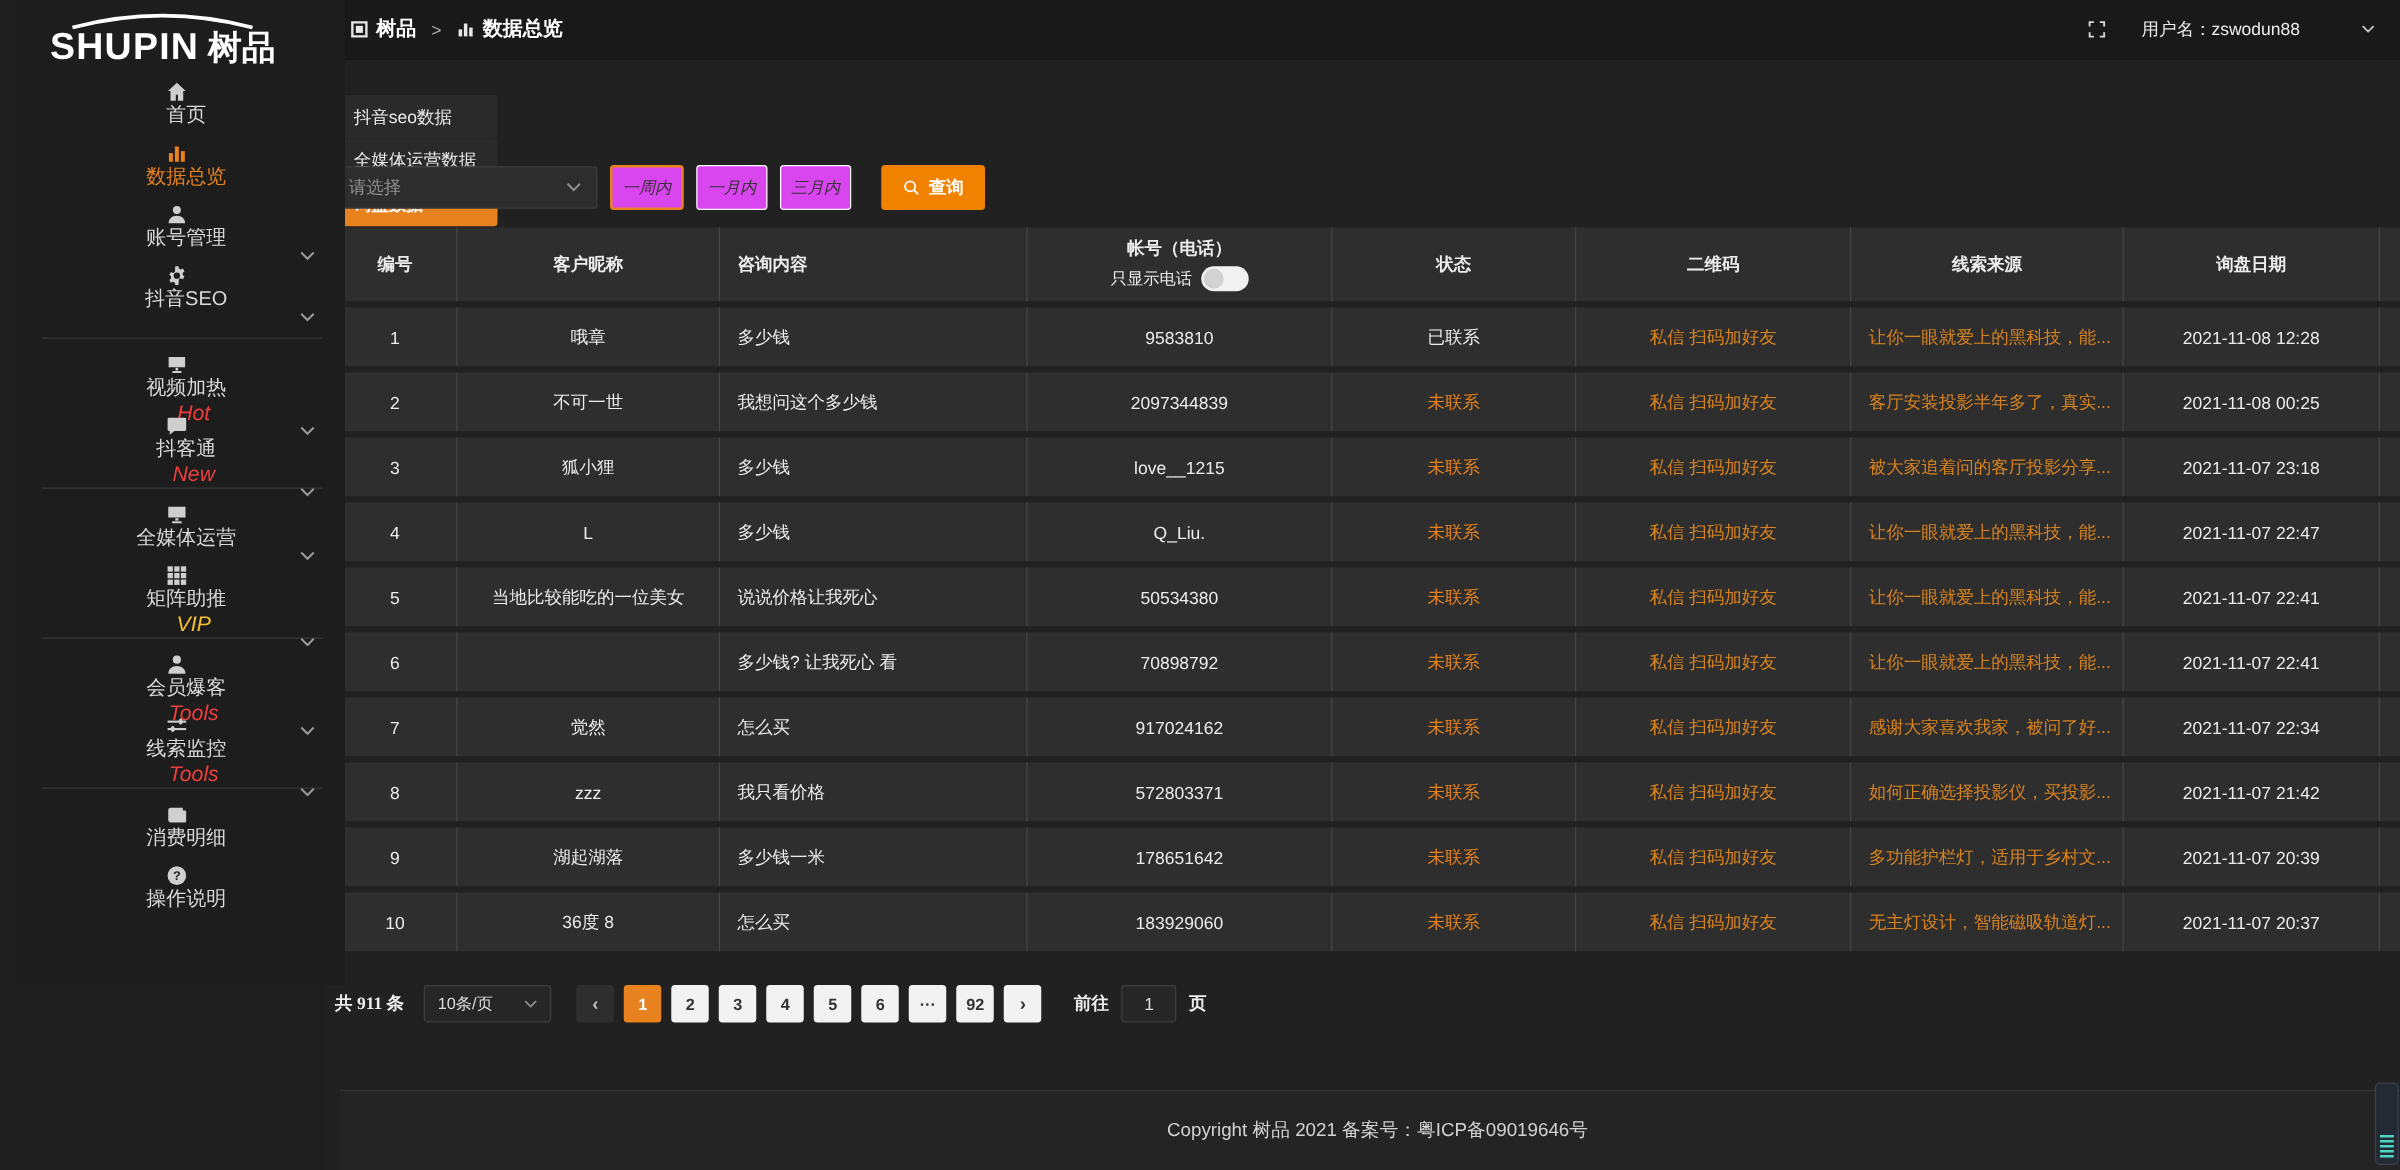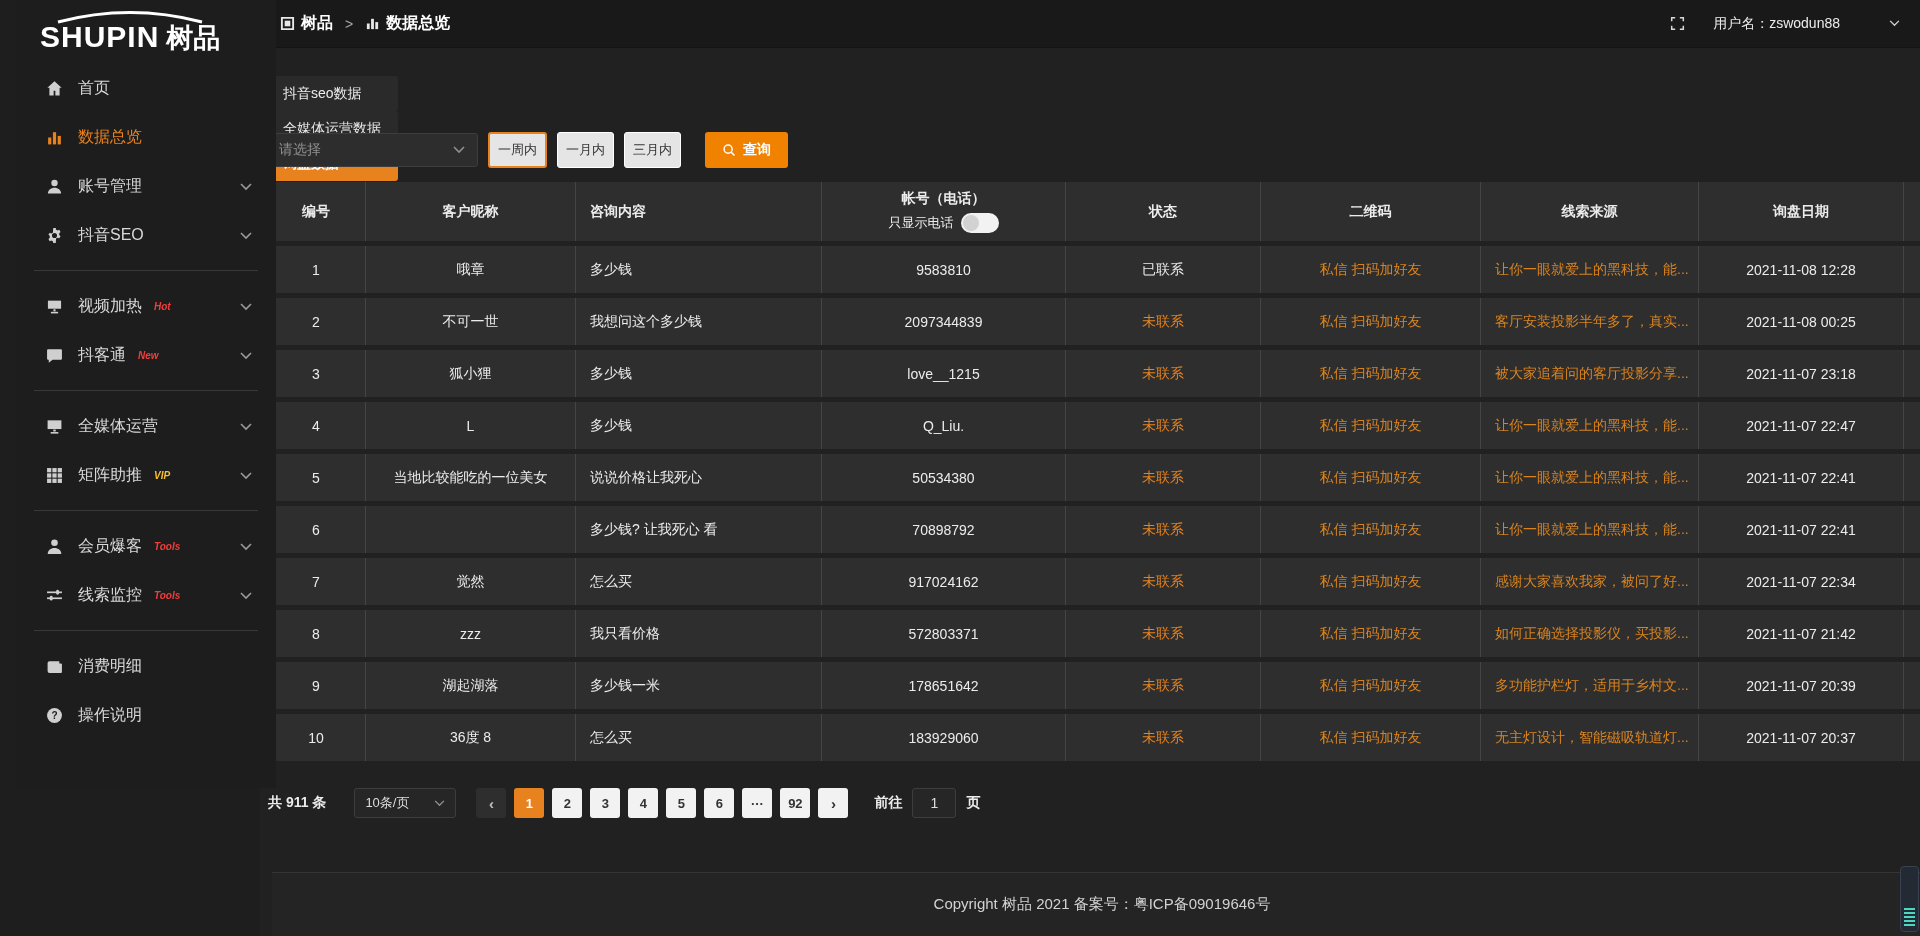--- a/index.html
+++ b/index.html
@@ -9,26 +9,26 @@
 
   
   .sidebar { position:absolute; left:16px; top:0; width:260px; height:788px; background:#1d1d1d; z-index:2; }
   .logo { padding:10px 0 0 24px; height:62px; cursor:pointer; }
   .logo-arc { display:block; margin-left:10px; margin-bottom:-4px; }
   .logo-text { display:flex; align-items:baseline; color:#fff; }
   .logo-en { font-size:30px; font-weight:bold; letter-spacing:1px; }
   .logo-cn { font-size:27px; font-weight:bold; margin-left:7px; }
   .menu { padding-top:2px; }
   .side-row { height:49px; display:flex; align-items:center; padding:0 24px 0 30px;
-    color:#d9d9d9; font-size:16px; cursor:pointer; }
+    color:#d9d9d9; font-size:16px; cursor:pointer;flex-direction:column; }
   .side-row.active { color:var(--accent); }
   .side-icon { width:18px; height:18px; margin-right:14px; display:flex; align-items:center; color:#cfcfcf; flex:none; }
   .side-row.active .side-icon { color:var(--accent); }
   .side-icon svg { width:17px; height:17px; fill:currentColor; }
-  .side-badge { margin-left:12px; font-style:italic; font-weight:bold; font-size:10px; }
+  .side-badge { margin-left:12px; font-style:italic; font-weight:normal; font-size:17px; }
   .side-chev { margin-left:auto; display:flex; color:#9a9a9a; }
   .side-divider { height:1px; background:#383838; margin:10px 18px 11px 18px; }
 
   
   .topbar { position:absolute; left:260px; top:0; width:1660px; height:48px; background:#191919;
     display:flex; align-items:center; border-bottom:1px solid #141414; }
   .breadcrumb { margin-left:20px; display:flex; align-items:center; color:#fff; font-weight:bold; font-size:16px; }
   .crumb-ico { display:flex; margin-right:6px; color:#e8e8e8; }
   .crumb-ico svg { width:15px; height:15px; fill:currentColor; }
   .crumb-sep { color:#aaa; margin:0 12px; font-weight:normal; font-size:14px; }
@@ -44,23 +44,23 @@
   .tabs-row { position:absolute; left:6px; top:28px; display:flex; gap:0;flex-direction:column; }
   .tab { height:35px; padding:0 17px; display:flex; align-items:center; background:#2a2a2a;
     color:#ececec; font-size:14px; border-radius:3px; cursor:pointer; }
   .tab.active { background:var(--accent); color:#fff; font-weight:bold; }
 
   .filter-row { position:absolute; left:6px; top:84px; display:flex; align-items:center;text-align:center; }
   .sel { width:212px; height:34px; background:#2d2d2d; border:1px solid #3d3d3d; border-radius:3px;
     color:#8f8f8f; font-size:14px; display:flex; align-items:center; justify-content:space-between;
     padding:0 12px; cursor:pointer; }
   .sel-chev { display:flex; color:#8f8f8f; }
-  .range-btn { min-width:56px; height:36px; background:#e5e5e5; border:1px solid #fff; color:#333;
+  .range-btn { min-width:56px; height:36px; background:#d946ef; border:1px solid #fff; color:#333;
     font-size:13px; border-radius:3px; display:flex; align-items:center; justify-content:center;
-    margin-left:10px; cursor:pointer; padding:0 8px; }
+    margin-left:10px; cursor:pointer; padding:0 8px;font-style:italic; }
   .range-btn.sel-on { border:2px solid var(--accent); }
   .query-btn { height:36px; padding:0 17px; margin-left:24px; background:var(--query); color:#fff;
     border-radius:3px; display:flex; align-items:center; font-size:14px; font-weight:bold; cursor:pointer; }
   .query-btn svg { margin-right:7px; }
 
   
   .table { position:absolute; left:6px; top:134px; width:1878px; font-size:14px; }
   .t-row { display:grid; grid-template-columns:100px 210px 246px 244px 195px 220px 218px 205px;
     background:#2e2e2e; border-bottom:5px solid #212121; }
   .t-head { height:64px; font-weight:bold; color:#f2f2f2; }
@@ -72,21 +72,21 @@
   .t-cell.un { color:var(--accent); }
   .t-cell.qr, .t-cell.source { color:var(--link); cursor:pointer; }
   .acct-head { flex-direction:column; gap:5px; }
   .toggle-line { display:flex; align-items:center; gap:7px; font-size:13px; font-weight:normal; }
   .toggle { width:38px; height:20px; background:#f2f2f2; border-radius:10px; position:relative; cursor:pointer; }
   .knob { position:absolute; left:2px; top:2px; width:16px; height:16px; border-radius:50%; background:#d2d2d2; }
 
   
   .pagination { position:absolute; left:8px; top:740px; display:flex; align-items:center;
     color:#ececec; font-size:14px; }
-  .pg-total { margin-right:28px; font-weight:bold; }
+  .pg-total { margin-right:16px; font-weight:bold;font-family:Liberation Serif, serif; }
   .pg-size { width:102px; height:30px; background:#262626; border:1px solid #3d3d3d; border-radius:3px;
     display:flex; align-items:center; justify-content:space-between; padding:0 10px; font-size:13px;
     color:#ddd; margin-right:20px; cursor:pointer; }
   .pg-btn { min-width:30px; height:30px; border-radius:3px; display:flex; align-items:center;
     justify-content:center; margin-right:8px; font-weight:bold; font-size:13px; cursor:pointer; padding:0 5px; }
   .pg-prev { background:#2e2e2e; color:#c0c0c0; font-size:15px; }
   .pg-num { background:#f2f2f2; color:#333; }
   .pg-num.active { background:var(--accent); color:#fff; }
   .pg-next { background:#f2f2f2; color:#333; font-size:15px; }
   .goto { margin-left:18px; display:flex; align-items:center; font-weight:bold; }

